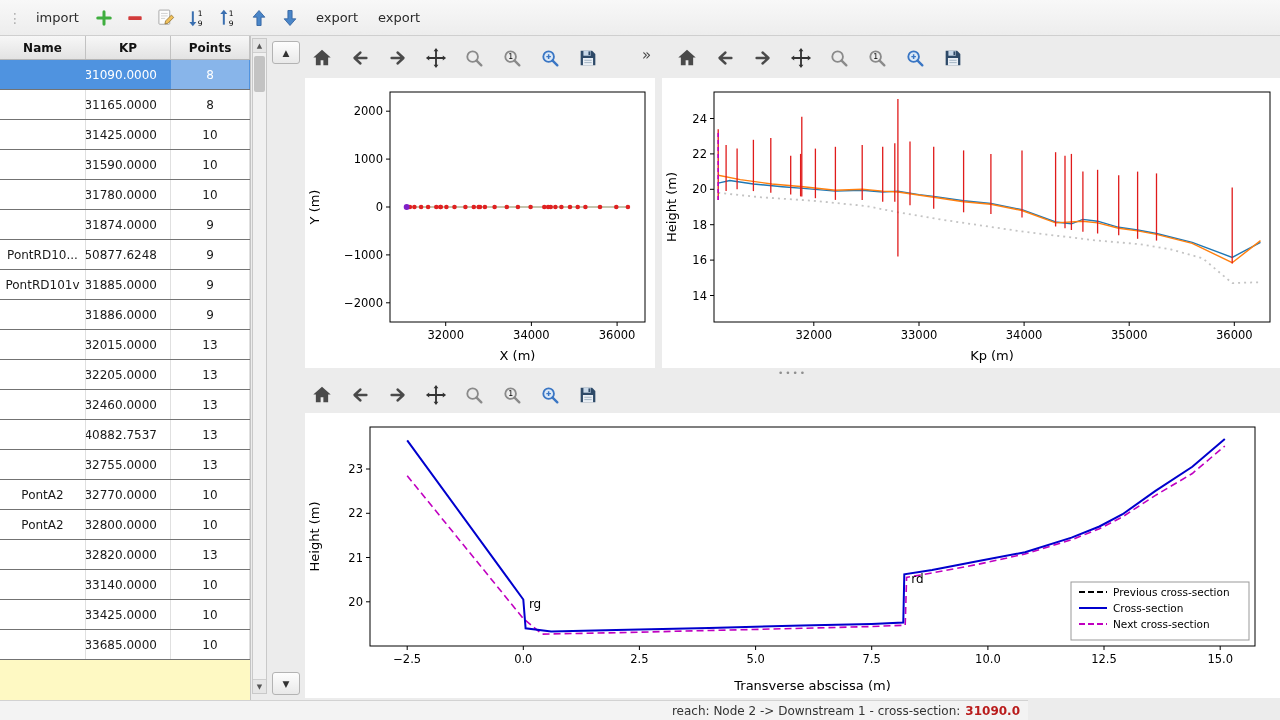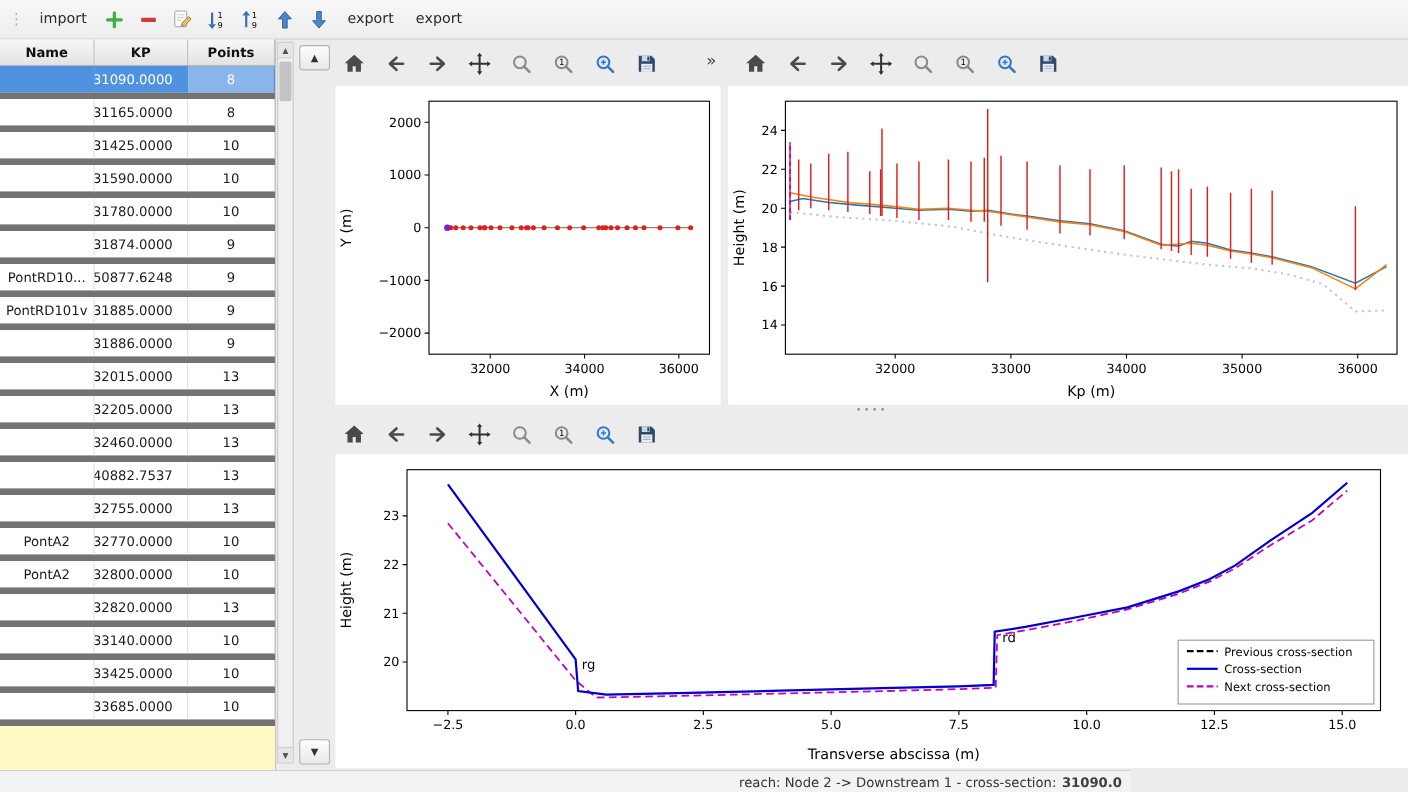--- a/index.html
+++ b/index.html
@@ -12,21 +12,21 @@
   .grip{color:#b0b0b0;font-size:14px;letter-spacing:-1px;margin:0 4px 0 2px}
   .menu-text{font-size:13px;color:#2b2b2b;padding:5px 9px;border-radius:3px;cursor:default}
   .tool-btn{width:29px;height:27px;display:flex;align-items:center;justify-content:center;border-radius:3px}
   .tool-btn svg{width:20px;height:20px}
 
   
   .table-panel{position:absolute;left:0;top:36px;width:251px;height:664px;background:#fef9c3;border-right:1px solid #c4c4c4}
   .thead{display:flex;height:24px;background:linear-gradient(#f7f7f7,#e3e3e3);border-bottom:1px solid #b5b5b5}
   .hcell{font-weight:bold;font-size:12px;display:flex;align-items:center;justify-content:center;border-right:1px solid #c2c2c2;color:#111}
   .w-name{width:86px}.w-kp{width:85px}.w-points{width:79px}
-  .trow{display:flex;height:30px;border-bottom:6px solid #737373;background:#fff}
+  .trow{display:flex;height:30px;border-bottom:1px solid #737373;background:#fff}
   .tcell{font-size:12px;display:flex;align-items:center;border-right:1px solid #e0e0e0;color:#1a1a1a;overflow:hidden;white-space:nowrap}
   .cell-name{justify-content:center}
   .cell-kp{justify-content:flex-end;padding-right:13px}
   .cell-points{justify-content:center}
   .trow.selected .tcell{background:#4f93e0;color:#fff;border-color:#4f93e0}
   .trow.selected .cell-points{background:#88b5ea}
 
   
   .vscroll{position:absolute;left:252px;top:38px;width:15px;height:656px;background:#f1f1f1;border:1px solid #c9c9c9}
   .vs-btn{position:absolute;left:0;width:13px;height:14px;display:flex;align-items:center;justify-content:center;font-size:7px;color:#555;background:#e6e6e6}
@@ -46,21 +46,21 @@
   .figure{position:absolute;background:#fff}
   #chart1{left:305px;top:78px}
   #chart2{left:662px;top:78px}
   #chart3{left:305px;top:413px}
 
   .splitter{position:absolute;left:305px;top:368px;width:975px;height:9px;display:flex;align-items:center;justify-content:center}
   .splitter .dots{color:#8f8f8f;font-size:9px;letter-spacing:2px;line-height:4px}
 
   
   .statusbar{position:absolute;left:0;top:700px;width:1028px;height:20px;background:#f3f3f3;border-top:1px solid #d2d2d2;display:flex;align-items:center;justify-content:flex-end;padding-right:8px;font-size:12px;color:#333}
-  .statusbar .value{font-weight:bold;margin-left:5px;color:#404040}
+  .statusbar .value{font-weight:bold;margin-left:5px;color:#b91c1c}
 </style>
 </head>
 <body>
 
 <div class="menubar">
   <span class="grip">⋮</span>
   <span class="menu-text">import</span>
   <span class="tool-btn">
       <span style="display: flex;">
         <svg viewBox="0 0 24 24">

